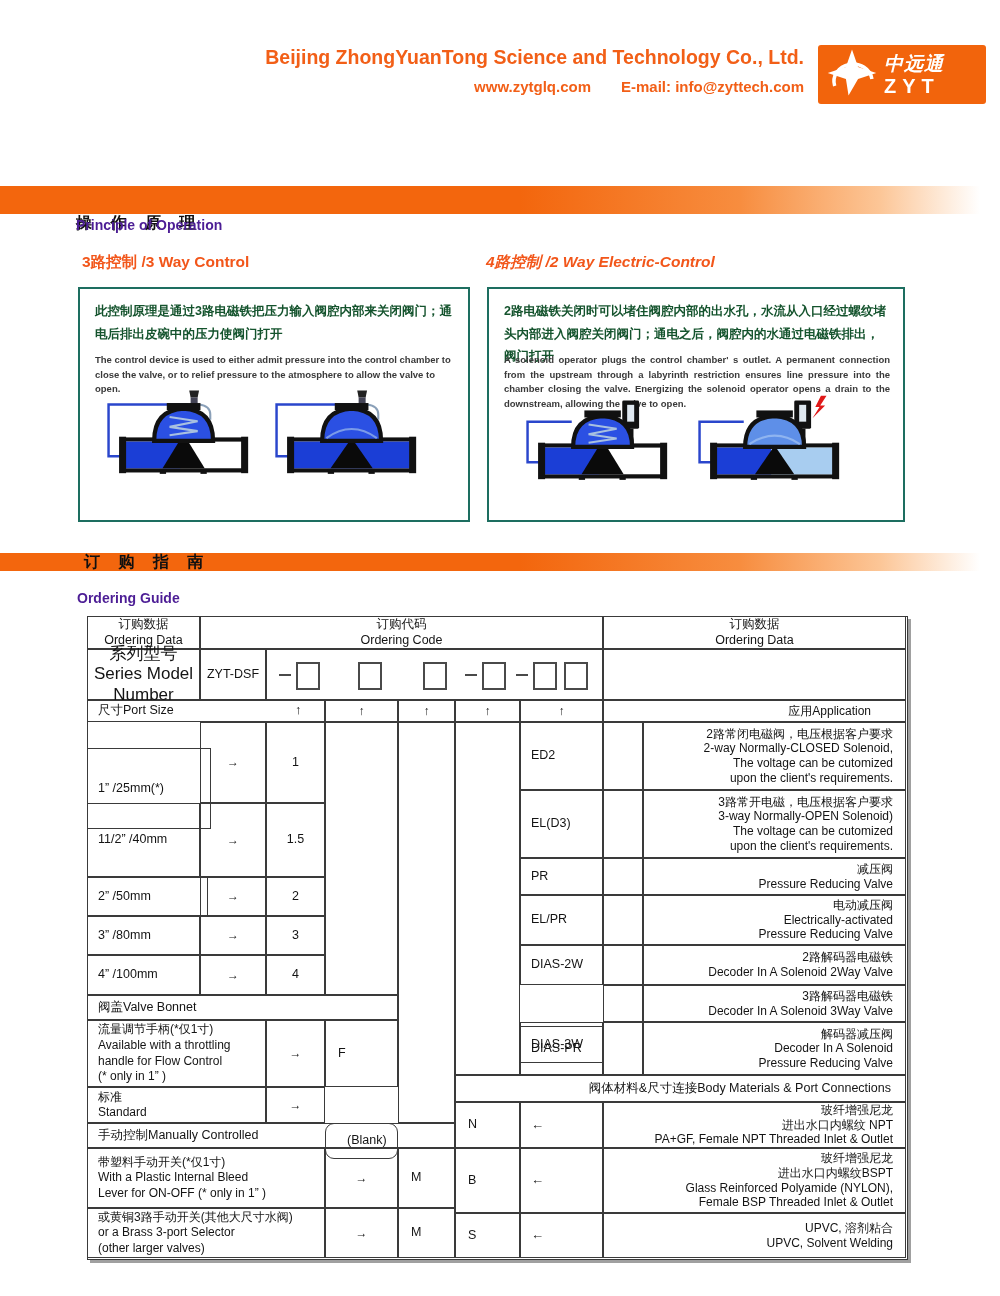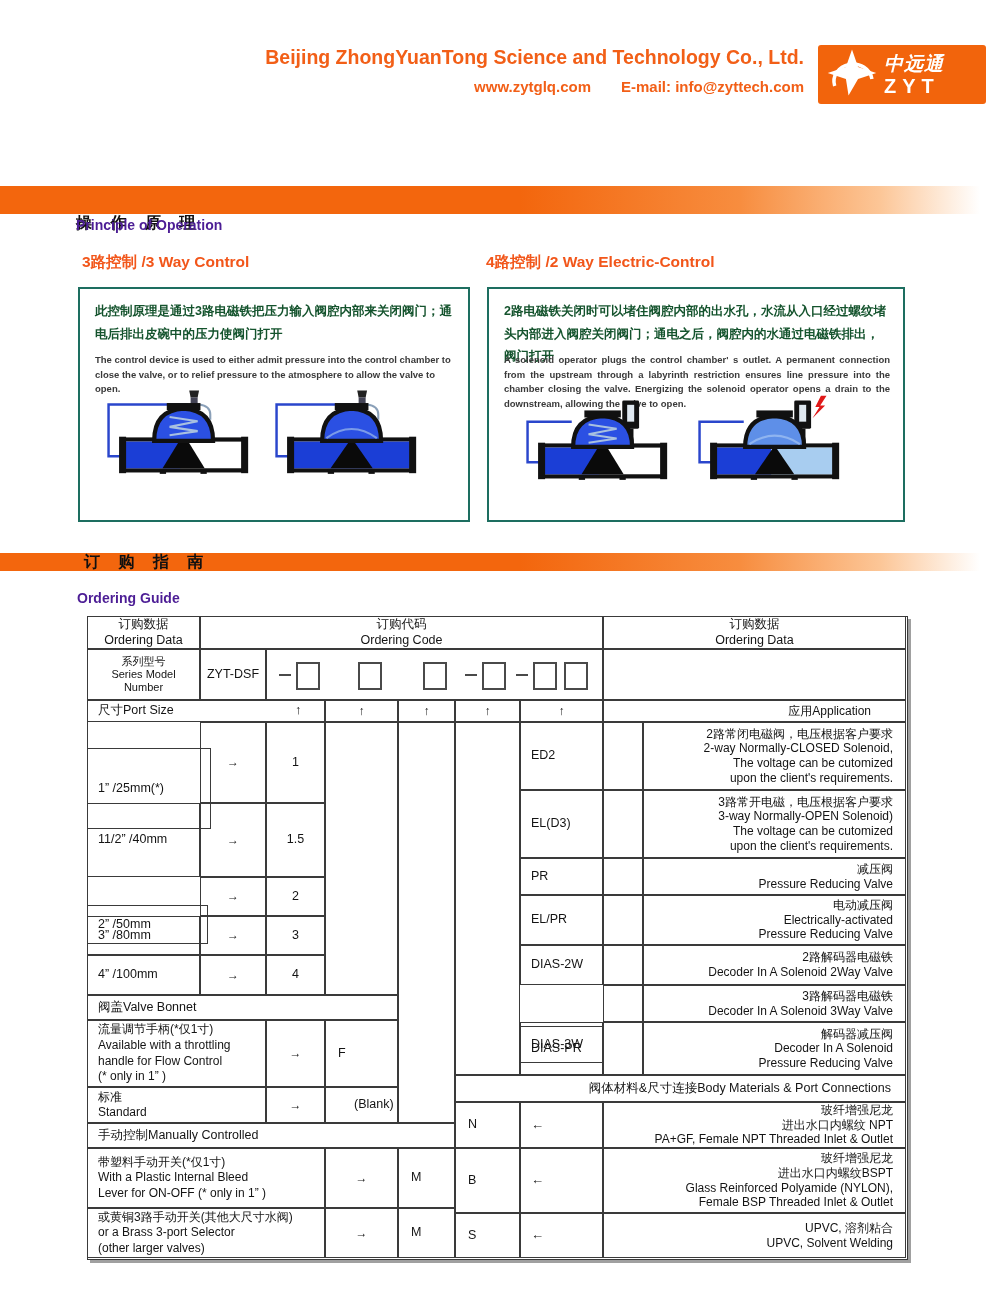--- a/index.html
+++ b/index.html
@@ -27,21 +27,21 @@
   .just{text-align:justify;}
   .valve{position:absolute;}
   
   .tbl-frame{position:absolute;left:87px;top:616px;width:819px;height:642px;border:1px solid #3a3a3a;
              box-shadow:3px 3px 0 rgba(150,150,150,.9);}
   .c{position:absolute;box-sizing:border-box;border:1px solid #3a3a3a;display:flex;align-items:center;
      justify-content:center;text-align:center;font-size:12px;line-height:1.25;white-space:pre-line;color:#141414;}
   .cl{justify-content:flex-start;text-align:left;padding-left:10px;}
   .cr{justify-content:flex-end;text-align:right;padding-right:12px;line-height:1.22;}
   .f125{font-size:12.5px;}
-  .f115{font-size:11px;line-height:1.2;}
+  .f115{font-size:17px;line-height:1.2;}
   .box{position:absolute;width:20px;height:24px;border:2px solid #4a4a4a;top:12px;}
   .dash{position:absolute;width:12px;height:2px;background:#4a4a4a;top:24px;}
 </style>
 </head>
 <body>
 
 <div class="page">
 
   <div class="company">Beijing ZhongYuanTong Science and Technology Co., Ltd.</div>
   <div class="contact">
@@ -60,21 +60,21 @@
       <div class="logo-en">ZYT</div>
     </span>
   </div>
 
   <div class="banner" style="top:186px;">
     <span style="padding-left:76px;margin-top:46px;">操 作 原 理</span>
   </div>
   <div class="subtt" style="left:76px;top:217px;">Principle of Operation</div>
 
   <div class="sec-title" style="left:82px;">3路控制 /3 Way Control</div>
-  <div class="sec-title" style="left:486px;">4路控制 /2 Way Electric-Control</div>
+  <div class="sec-title" style="left:486px;font-style:italic;">4路控制 /2 Way Electric-Control</div>
 
   <div class="pbox" style="left:78px;width:392px;">
     <div class="cn-p">此控制原理是通过3路电磁铁把压力输入阀腔内部来关闭阀门；通电后排出皮碗中的压力使阀门打开</div>
     <div class="en-p" style="top:64px;">The control device is used to either admit pressure into the control chamber to close the valve, or to relief pressure to the atmosphere to allow the valve to open.</div>
     <svg class="valve" style="left:22px;top:100px;" width="152" height="94" viewBox="-26 -14 216 134">
       <path d="M4,82 H-17 V8 H96" fill="none" stroke="#2a46cc" stroke-width="3.5"></path>
       <path d="M105,14 V58" stroke="#2a46cc" stroke-width="3"></path>
       <path d="M112,8 q16,2 16,14 v8" fill="none" stroke="#8aa0b8" stroke-width="3"></path>
       <polygon points="98,-12 112,-12 110,-2 100,-2" fill="#222"></polygon>
       <rect x="100" y="-2" width="10" height="14" fill="#445"></rect>
@@ -189,21 +189,21 @@
   <div class="c" style="left:455px;top:700px;width:65px;height:22px;">↑</div>
   <div class="c" style="left:520px;top:700px;width:83px;height:22px;">↑</div>
   <div class="c cr" style="left:603px;top:700px;width:303px;height:22px;padding-right:34px;">应用Application</div>
 
   <div class="c cl f125" style="left:87px;top:748px;width:124px;height:81px;">1” /25mm(*)</div>
   <div class="c" style="left:200px;top:722px;width:66px;height:81px;">→</div>
   <div class="c f125" style="left:266px;top:722px;width:59px;height:81px;">1</div>
   <div class="c cl f125" style="left:87px;top:803px;width:113px;height:74px;">11/2” /40mm</div>
   <div class="c" style="left:200px;top:803px;width:66px;height:74px;">→</div>
   <div class="c f125" style="left:266px;top:803px;width:59px;height:74px;">1.5</div>
-  <div class="c cl f125" style="left:87px;top:877px;width:121px;height:39px;margin-top:28px;">2” /50mm</div>
+  <div class="c cl f125" style="left:87px;top:877px;width:121px;height:39px;">2” /50mm</div>
   <div class="c" style="left:200px;top:877px;width:66px;height:39px;">→</div>
   <div class="c f125" style="left:266px;top:877px;width:59px;height:39px;">2</div>
   <div class="c cl f125" style="left:87px;top:916px;width:113px;height:39px;">3” /80mm</div>
   <div class="c" style="left:200px;top:916px;width:66px;height:39px;">→</div>
   <div class="c f125" style="left:266px;top:916px;width:59px;height:39px;">3</div>
   <div class="c cl f125" style="left:87px;top:955px;width:113px;height:40px;">4” /100mm</div>
   <div class="c" style="left:200px;top:955px;width:66px;height:40px;">→</div>
   <div class="c f125" style="left:266px;top:955px;width:59px;height:40px;">4</div>
 
   <div class="c" style="left:325px;top:722px;width:73px;height:273px;"></div>
@@ -213,21 +213,21 @@
   <div class="c cl f125" style="left:87px;top:995px;width:311px;height:25px;">阀盖Valve Bonnet</div>
   <div class="c cl" style="left:87px;top:1020px;width:179px;height:67px;line-height:1.3;">流量调节手柄(*仅1寸)
 Available with a throttling
 handle for Flow Control
 (* only in 1” )</div>
   <div class="c" style="left:266px;top:1020px;width:59px;height:67px;">→</div>
   <div class="c cl f125" style="left:325px;top:1020px;width:73px;height:67px;padding-left:12px;">F</div>
   <div class="c cl" style="left:87px;top:1087px;width:179px;height:36px;">标准
 Standard</div>
   <div class="c" style="left:266px;top:1087px;width:59px;height:36px;">→</div>
-  <div class="c cl f125" style="left:325px;top:1087px;width:73px;height:36px;padding-left:28px;">(Blank)</div>
+  <div class="c cl f125" style="left:325px;top:1123px;width:73px;height:36px;padding-left:21px;border-radius:9px;">(Blank)</div>
 
   <div class="c cl f125" style="left:87px;top:1123px;width:368px;height:25px;">手动控制Manually Controlled</div>
   <div class="c cl" style="left:87px;top:1148px;width:238px;height:60px;line-height:1.3;">带塑料手动开关(*仅1寸)
 With a Plastic Internal Bleed
 Lever for ON-OFF (* only in 1” )</div>
   <div class="c" style="left:325px;top:1148px;width:73px;height:60px;">→</div>
   <div class="c cl f125" style="left:398px;top:1148px;width:57px;height:60px;padding-left:12px;">M</div>
   <div class="c cl" style="left:87px;top:1208px;width:238px;height:50px;line-height:1.3;">或黄铜3路手动开关(其他大尺寸水阀)
 or a Brass 3-port Selector
 (other larger valves)</div>

